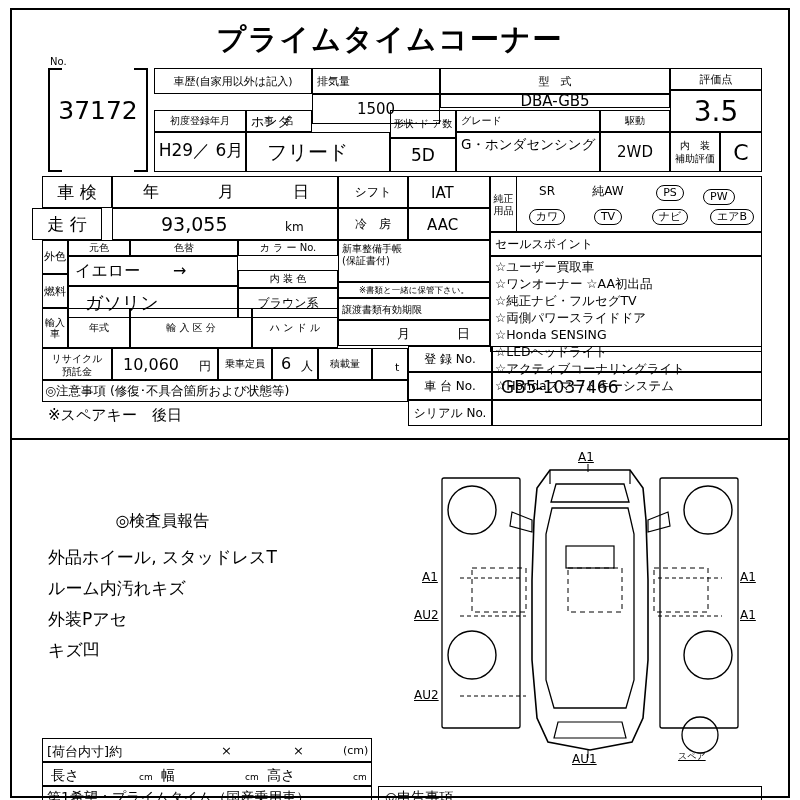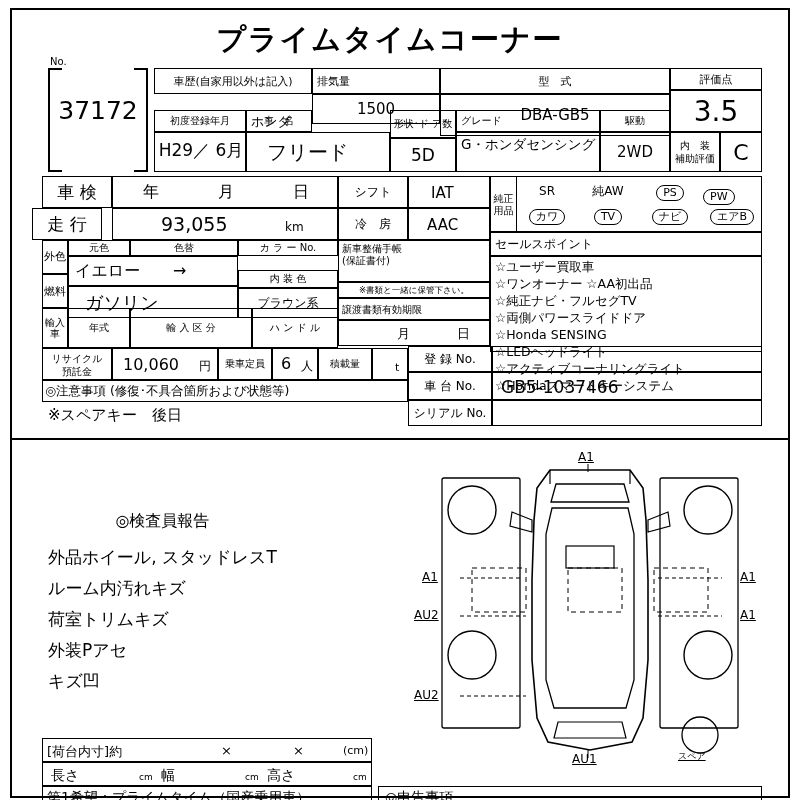--- a/index.html
+++ b/index.html
@@ -79,21 +79,21 @@
     <div style="position:absolute;left:0;top:28px;width:112px;text-align:center;font-size:25px;">37172</div>
   </div>
 
   <div class="bx ctr lbl" style="left:154px; top:68px; width:158px; height:26px;">車歴(自家用以外は記入)</div>
   <div class="bx lbl pad lft" style="left:312px; top:68px; width:128px; height:26px;">排気量</div>
   <div class="bx ctr lbl" style="left:440px; top:68px; width:230px; height:26px;">型　式</div>
   <div class="bx ctr lbl" style="left:670px; top:68px; width:92px; height:22px;">評価点</div>
   <div class="bx ctr" style="left:670px; top:90px; width:92px; height:42px; font-size:28px;">3.5</div>
 
   <div class="bx ctr mid" style="left:312px; top:94px; width:128px; height:30px;">1500</div>
-  <div class="bx ctr mid" style="left:440px; top:94px; width:230px; height:42px;">DBA-GB5</div>
+  <div class="bx ctr mid" style="left:440px; top:94px; width:230px; height:14px;">DBA-GB5</div>
 
   <div class="bx ctr xs" style="left:154px; top:110px; width:92px; height:22px;">初度登録年月</div>
   <div class="bx ctr xs" style="left:246px; top:110px; width:66px; height:22px;">車　名</div>
   <div class="bx ctr xs" style="left:390px; top:110px; width:66px; height:28px;" style2="">形状･ド ア数</div>
 
   <div class="bx" style="left:154px; top:132px; width:92px; height:40px;">
     <div style="position:absolute;left:0;top:6px;width:92px;text-align:center;font-size:17px;">H29／ 6月</div>
   </div>
   <div class="bx" style="left:246px; top:132px; width:144px; height:40px;">
     <div style="position:absolute;left:4px;top:-20px;font-size:13px;">ホンダ</div>
@@ -246,21 +246,20 @@
     <div style="font-size:12.5px;padding:2px 0 0 2px;">◎注意事項 (修復･不具合箇所および状態等)</div>
   </div>
   <div style="position:absolute;left:48px;top:406px;font-size:15px;">※スペアキー　後日</div>
 
   <div style="position:absolute;left:12px;top:438px;width:776px;height:2px;background:#000;"></div>
 
   <div class="report">
     <div class="hd" style="margin-bottom:6px;text-align:center;">◎検査員報告</div>
     <div>外品ホイール,  スタッドレスT</div>
     <div>ルーム内汚れキズ</div>
-    <div>荷室トリムキズ</div>
     <div>外装Pアセ</div>
     <div>キズ凹</div>
   </div>
 
   <div class="diagram">
     <svg width="380" height="330" viewBox="0 0 380 330">
 
       <path d="M150 20 L230 20 L243 38 L246 70 L248 130 L248 210 L243 268 L232 292 L190 300 L148 292 L137 268 L132 210 L132 130 L134 70 L137 38 Z" fill="none" stroke="#000" stroke-width="1.6"></path>
 
       <path d="M152 58 L228 58 L234 84 L234 230 L226 258 L154 258 L146 230 L146 84 Z" fill="none" stroke="#000" stroke-width="1.3"></path>

